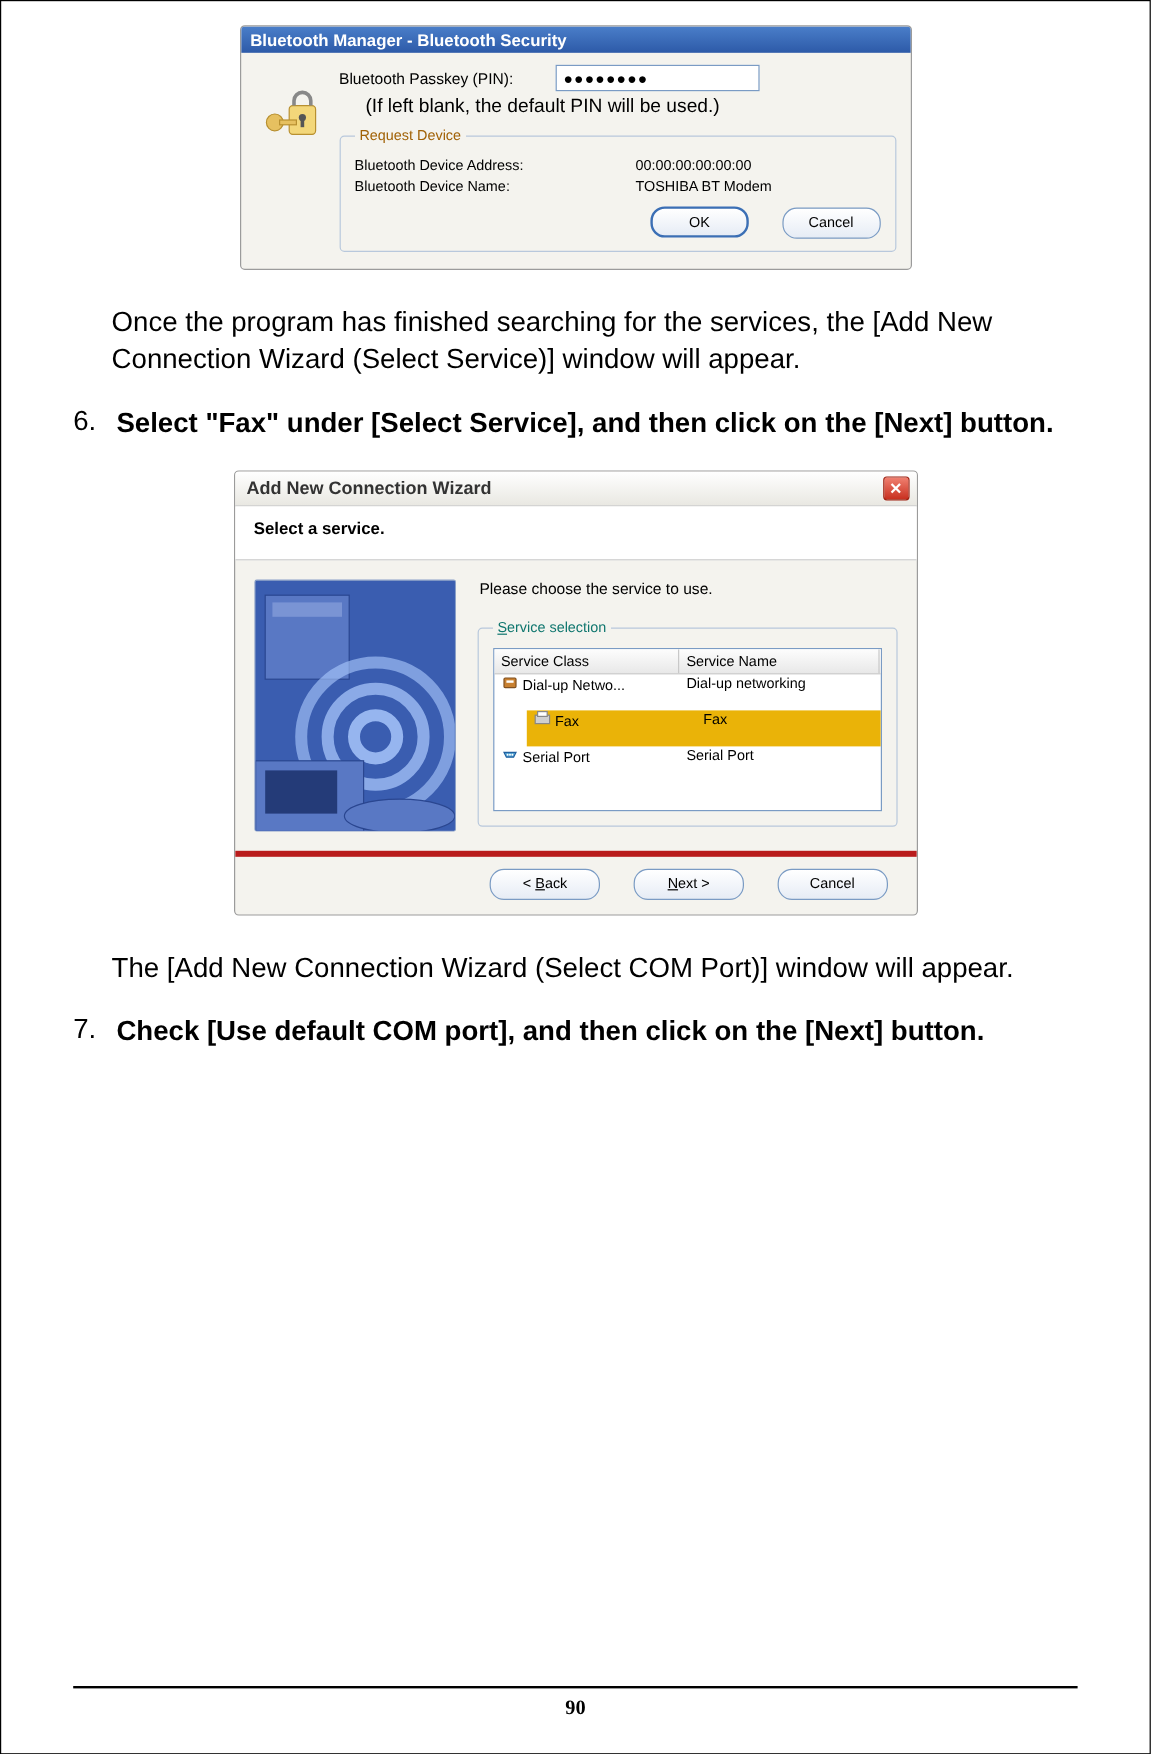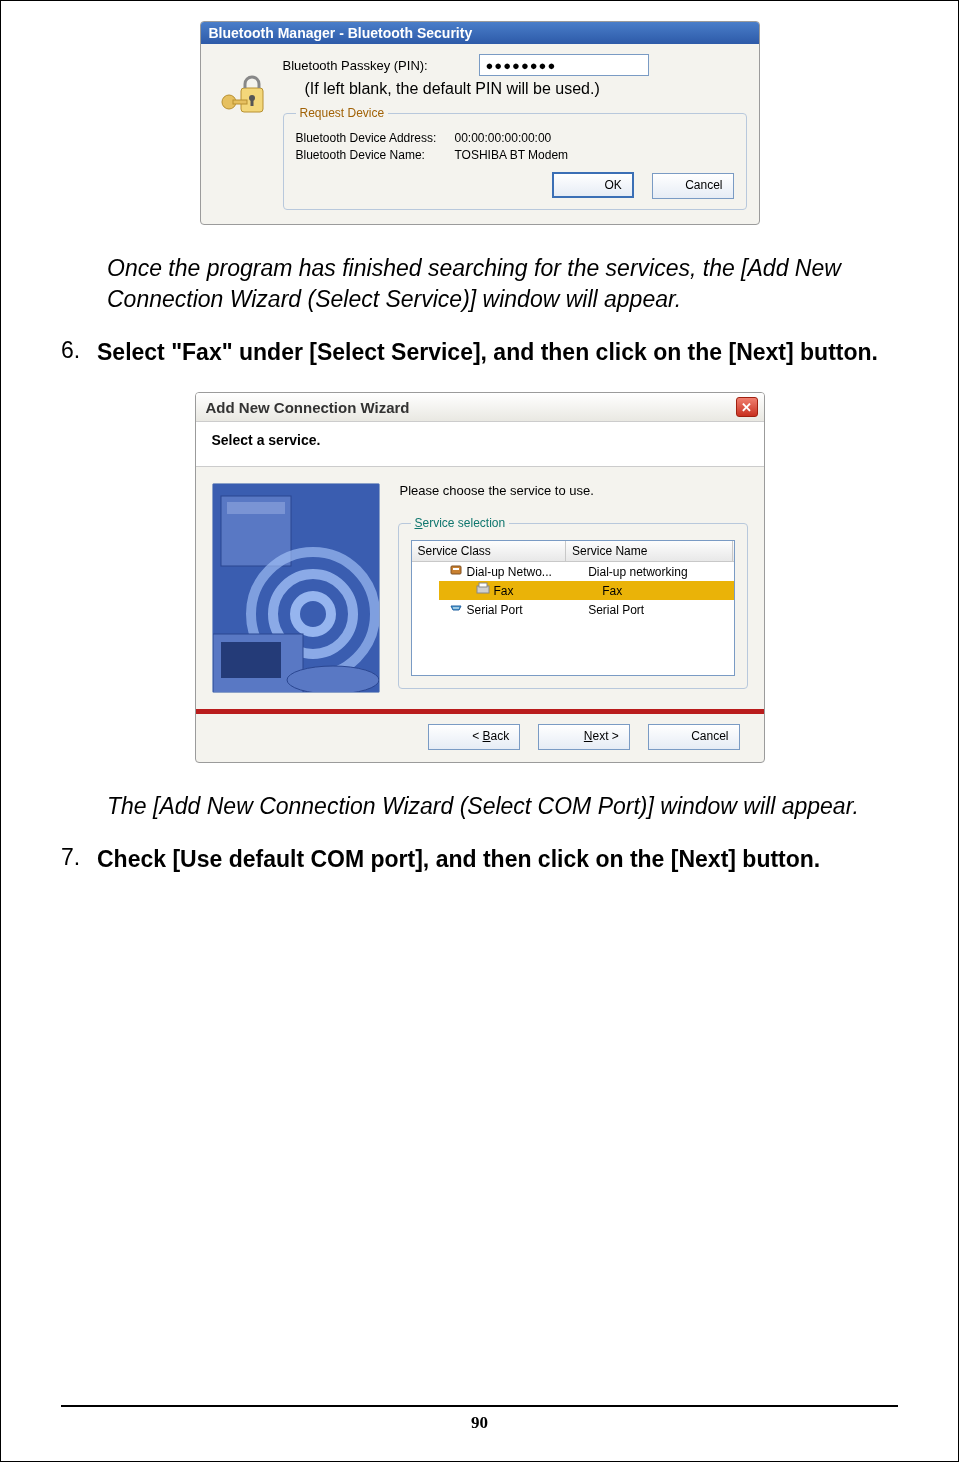--- a/index.html
+++ b/index.html
@@ -32,62 +32,62 @@
     font-size: 14px;
   }
   .dlg1-body { display: flex; padding: 10px 12px 14px 12px; }
   .dlg1-icon {
     width: 64px; height: 64px;
     display: flex; align-items: center; justify-content: center;
     margin-right: 6px; margin-top: 8px;
   }
   .dlg1-icon svg { width: 56px; height: 56px; }
   .dlg1-right { flex: 1; }
-  .dlg1-row { display: flex; align-items: center; margin-bottom: 4px; gap: 16px; }
+  .dlg1-row { display: flex; align-items: center; margin-bottom: 4px; }
   .dlg1-row .lbl { width: 180px; }
   .dlg1-row input {
     width: 170px; height: 22px;
     border: 1px solid #7a9bc4;
     padding: 0 6px;
     font-family: inherit;
     font-size: 13px;
     letter-spacing: 1px;
   }
   .dlg1-note { font-size: 16px; margin: 2px 0 8px 22px; }
   .dlg1-fieldset {
     border: 1px solid #b8c8dc;
     border-radius: 4px;
     padding: 8px 12px 10px 12px;
     margin-top: 4px;
   }
   .dlg1-legend { color: #a16207; font-size: 12px; padding: 0 4px; }
   .dlg1-kv { display: flex; font-size: 12px; margin: 3px 0; }
-  .dlg1-kv .k { width: 159px; }
+  .dlg1-kv .k { width: 234px; }
   .dlg1-btnrow { text-align: right; margin-top: 10px; }
   .xpbtn {
     display: inline-block;
     min-width: 82px;
     height: 26px;
     line-height: 22px;
+    text-align: center;
     border: 1px solid #7a9bc4;
-    border-radius: 0;
+    border-radius: 12px;
     background: linear-gradient(#fff, #e6ecf5);
     font-size: 12px;
-    margin-left: 14px;
+    margin-left: 24px;
     padding: 0 10px;
     cursor: pointer;
   }
   .xpbtn.primary { border: 2px solid #3b6fb5; }
 
   
   .para {
     font-size: 23px;
     line-height: 1.35;
-    margin: 28px 0 22px 46px;
-    font-style: italic;
+    margin: 28px 0 22px 32px;
   }
   .step { display: flex; margin: 20px 0 24px 0; }
   .step-num { font-size: 23px; width: 36px; }
   .step-txt { font-size: 23px; font-weight: bold; line-height: 1.35; flex: 1; }
 
   
   .dlg2 {
     width: 570px;
     margin: 0 auto;
     border: 1px solid #9b9b9b;
@@ -149,21 +149,21 @@
   .svc-head {
     display: flex;
     background: linear-gradient(#fdfdfd, #e8e8e8);
     border-bottom: 1px solid #c8c8c8;
   }
   .svc-head .col {
     padding: 3px 6px;
     border-right: 1px solid #c8c8c8;
   }
   .c1 { width: 48%; } .c2 { width: 52%; }
-  .svc-row { display: flex; align-items: center; height: 19px; padding-left: 31px; }
+  .svc-row { display: flex; align-items: flex-start; height: 30px; }
   .svc-row .cell { padding: 0 6px; display: flex; align-items: center; }
   .svc-row .cell.c1 svg { width: 14px; height: 14px; margin-right: 4px; flex-shrink: 0; }
   .svc-row.sel { background: #eab308; margin-left: 27px; }
   .dlg2-btnrow {
     border-top: 5px solid #b91c1c;
     text-align: right;
     padding: 10px 24px 12px 12px;
   }
   .dlg2-btnrow .xpbtn { min-width: 92px; }
   .underline { text-decoration: underline; }

